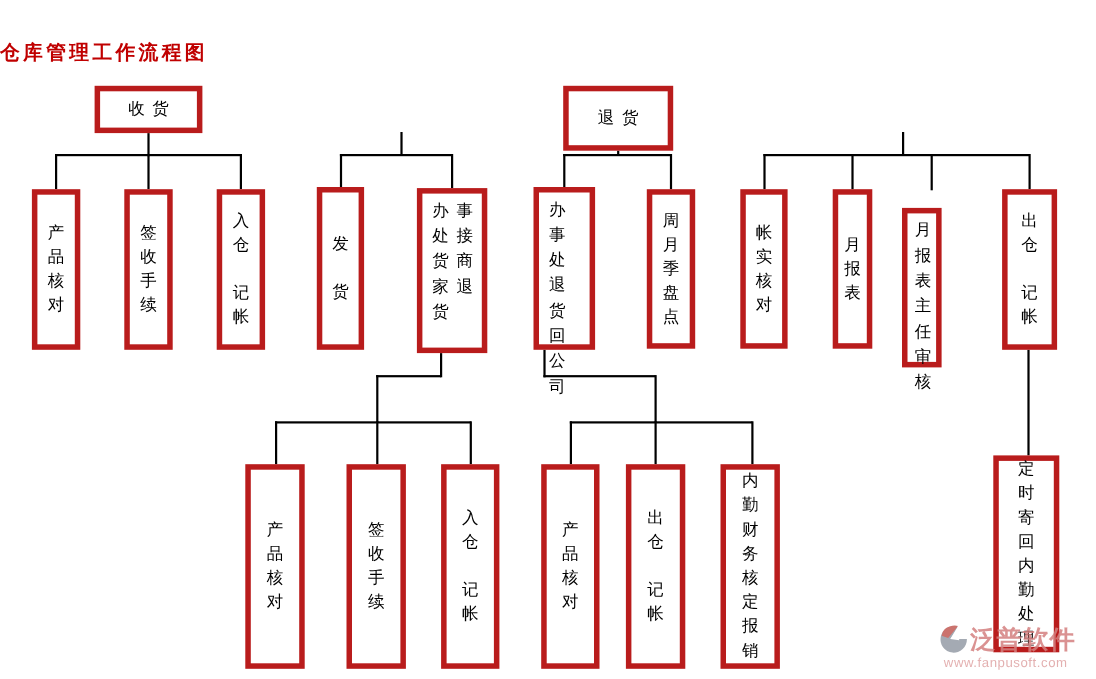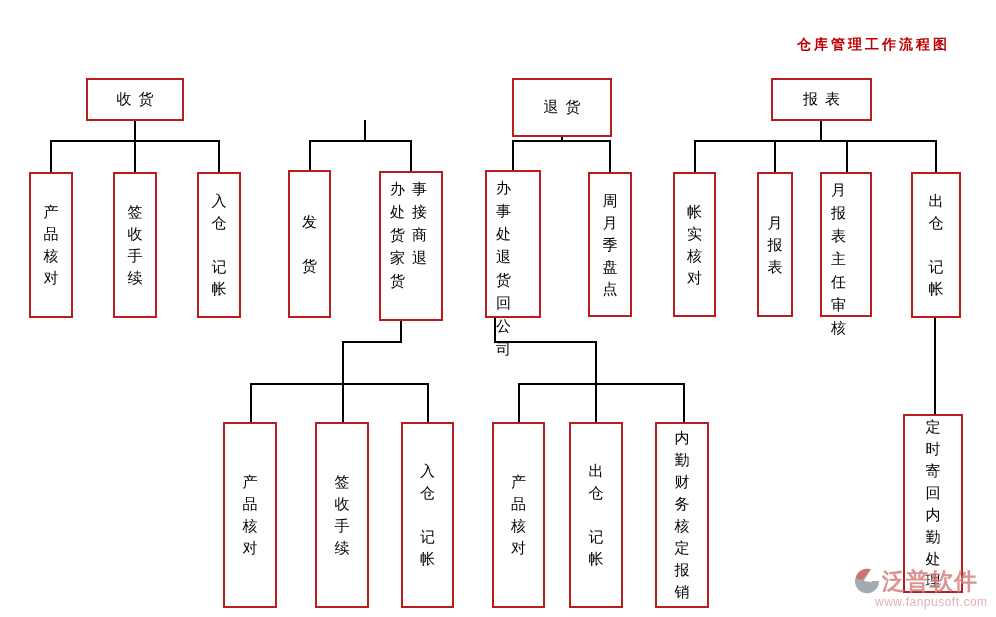--- a/index.html
+++ b/index.html
@@ -2,26 +2,26 @@
 <html><head>
 <meta charset="utf-8">
 <title>仓库管理工作流程图</title>
 <style>
   html,body { margin:0; padding:0; background:#fff; }
   #canvas {
     position:relative; width:996px; height:617px; background:#ffffff;
     font-family:"Liberation Serif", serif; overflow:hidden;
   }
   .title {
-    position:absolute; top:36px; left:0; width:950px; text-align:right;
-    font-size:14px; font-weight:bold; letter-spacing:3px; color:#c00000;
+    position:absolute; top:36px; left:0; width:950px; text-align:left;
+    font-size:18px; font-weight:bold; letter-spacing:3px; color:#c00000;
     font-family:"Liberation Sans", sans-serif;
   }
   .box {
-    position:absolute; box-sizing:border-box; border:2px solid #b91c1c;
+    position:absolute; box-sizing:border-box; border:5px solid #b91c1c;
     background:#fff; display:flex; align-items:center; justify-content:center;
     z-index:2;
   }
   .box.top { align-items:flex-start; padding-top:5px; }
   .l1text {
     font-size:15px; color:#000; letter-spacing:7px; text-indent:7px;
     white-space:pre-line; text-align:center;
   }
   .vtext {
     font-size:15px; color:#000; line-height:22px;
@@ -34,37 +34,34 @@
   .watermark {
     position:absolute; left:852px; top:567px; z-index:5; opacity:0.85;
     font-family:"Liberation Sans", sans-serif; width:142px;
   }
   .wm-row { display:flex; align-items:flex-end; }
   .wm-logo { width:30px; height:27px; display:inline-block; }
   .wm-brand {
     font-size:23px; font-weight:bold; color:#d4807f; letter-spacing:1px;
     line-height:26px;
   }
-  .wm-url { font-size:12px; color:#dfa3a3; letter-spacing:0.5px; margin-top:1px; margin-left:23px; }
+  .wm-url { font-size:12px; color:#dfa3a3; letter-spacing:0.5px; margin-top:1px; margin-left:6px; }
 </style>
 </head>
 <body>
 
 <div id="canvas">
 
   <div class="title">仓库管理工作流程图</div>
 
   <div class="box" style="left:86px;top:78px;width:98px;height:43px">
       <span class="l1text">收货</span>
     </div>
   <div class="box" style="left:512px;top:78px;width:100px;height:59px">
       <span class="l1text">退货</span>
-    </div>
-  <div class="box" style="left:771px;top:78px;width:101px;height:43px">
-      <span class="l1text">报表</span>
     </div>
 
   <div class="box" style="left:29px;top:172px;width:44px;height:146px">
       <span class="vtext">产
 品
 核
 对</span>
     </div>
   <div class="box" style="left:113px;top:172px;width:44px;height:146px">
       <span class="vtext">签
@@ -111,21 +108,21 @@
       <span class="vtext">帐
 实
 核
 对</span>
     </div>
   <div class="box" style="left:757px;top:172px;width:36px;height:145px">
       <span class="vtext">月
 报
 表</span>
     </div>
-  <div class="box wide top" style="left:820px;top:172px;width:52px;height:145px">
+  <div class="box wide top" style="left:820px;top:189px;width:36px;height:145px">
       <span class="vtext">月报
 表主
 任审
 核</span>
     </div>
   <div class="box" style="left:911px;top:172px;width:50px;height:146px">
       <span class="vtext">出
 仓
 
 记

